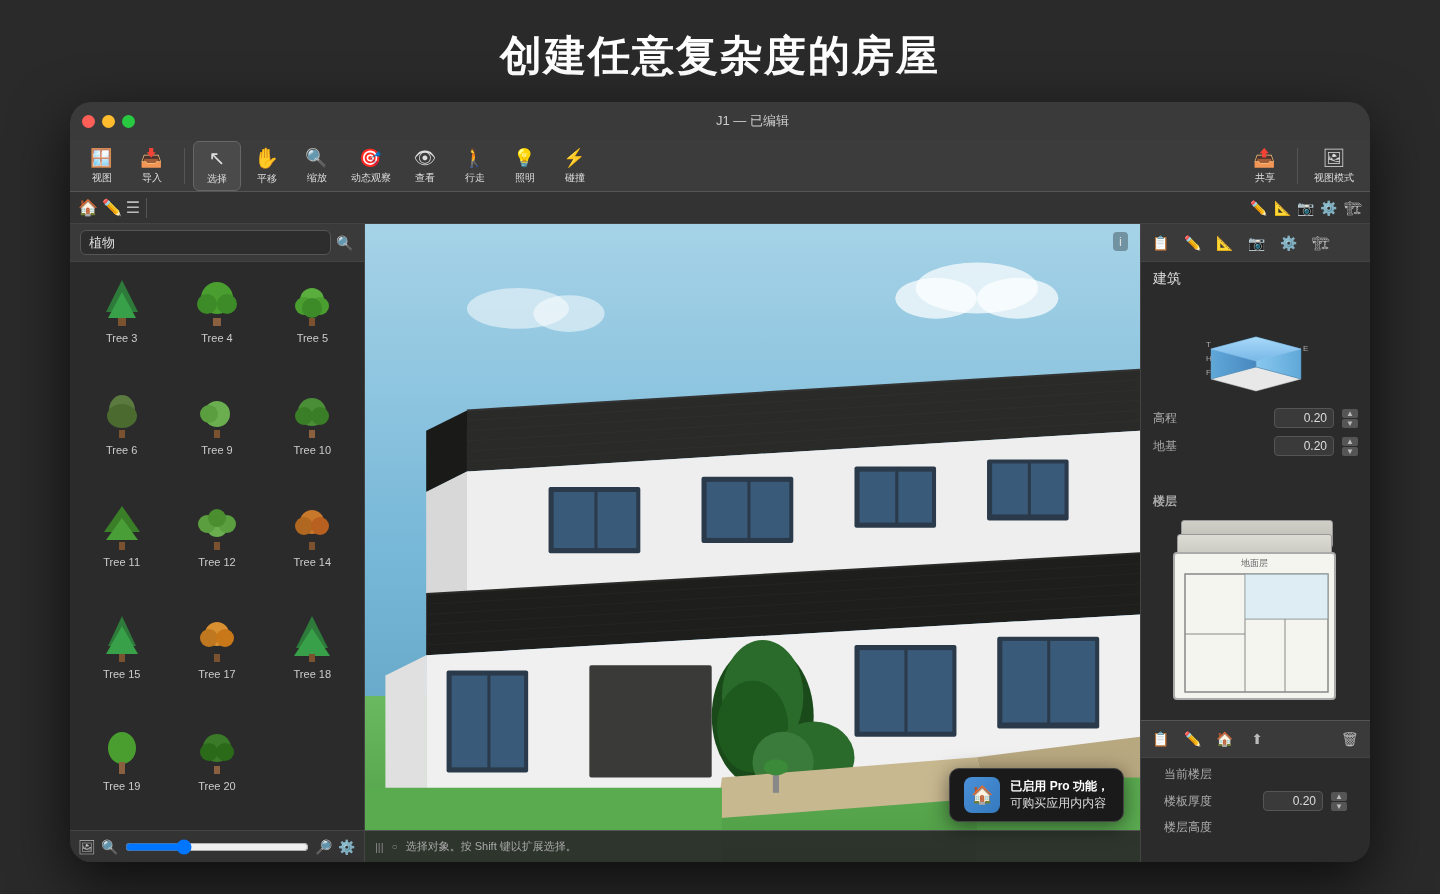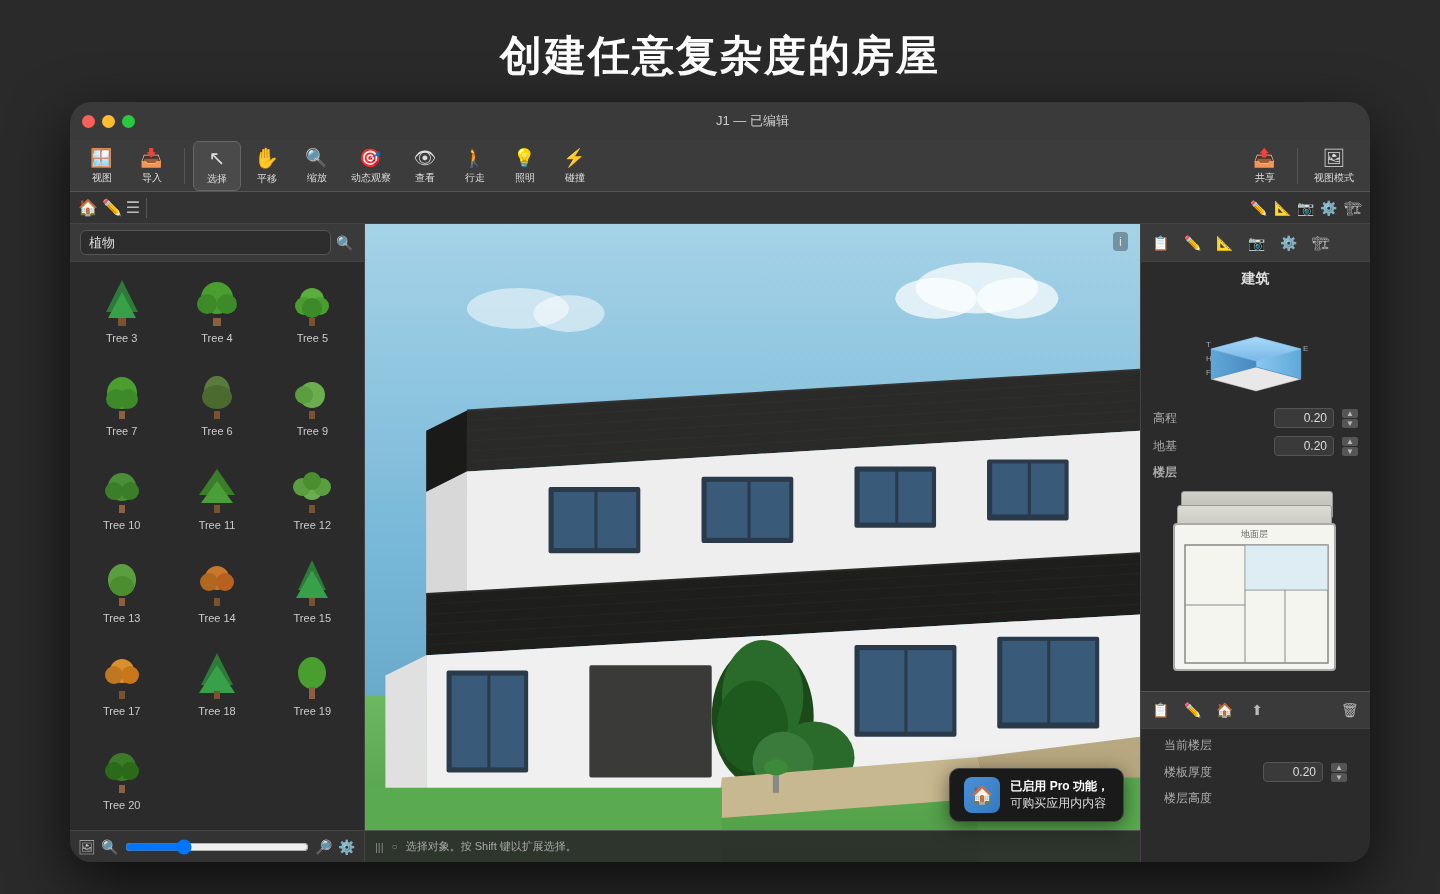--- a/index.html
+++ b/index.html
@@ -197,23 +197,22 @@
       width: 28px; height: 28px;
       display: flex; align-items: center; justify-content: center;
       border-radius: 4px;
       cursor: pointer;
       color: #bbb;
       font-size: 14px;
     }
     .right-section-title {
       color: #ddd;
       font-size: 14px;
-      font-weight: 700;
+      font-weight: 400;
       padding: 8px 12px 4px;
-      text-align: center;
     }
     
     .building-3d {
       margin: 4px 12px 8px;
       height: 100px;
       display: flex;
       align-items: center;
       justify-content: center;
     }
     .prop-row {
@@ -249,20 +248,21 @@
       display: flex; align-items: center; justify-content: center;
       font-size: 8px;
       color: #bbb;
       cursor: pointer;
     }
     .section-label {
       color: #aaa;
       font-size: 12px;
       padding: 4px 12px 2px;
       font-weight: 600;
+      margin-top: 29px;
     }
     
     .floor-plans {
       margin: 4px 10px;
       position: relative;
       height: 200px;
     }
     
     .bottom-right-toolbar {
       height: 38px;
@@ -441,29 +441,20 @@
           <svg class="tree-svg" viewBox="0 0 56 56">
             <circle cx="28" cy="26" r="12" fill="#5aae3e"></circle>
             <circle cx="20" cy="32" r="9" fill="#4a9e30"></circle>
             <circle cx="36" cy="32" r="9" fill="#4a9e30"></circle>
             <circle cx="28" cy="34" r="10" fill="#3d8a28"></circle>
             <rect x="25" y="44" width="6" height="8" fill="#7a5230"></rect>
           </svg>
           <span class="tree-label">Tree 5</span>
         </div>
 
-        <div class="tree-item">
-          <svg class="tree-svg" viewBox="0 0 56 56">
-            <ellipse cx="28" cy="26" rx="15" ry="16" fill="#4a9e30"></ellipse>
-            <ellipse cx="22" cy="32" rx="10" ry="10" fill="#3d8a28"></ellipse>
-            <ellipse cx="34" cy="32" rx="10" ry="10" fill="#3d8a28"></ellipse>
-            <rect x="25" y="44" width="6" height="8" fill="#8a6040"></rect>
-          </svg>
-          <span class="tree-label">Tree 7</span>
-        </div>
 
         <div class="tree-item">
           <svg class="tree-svg" viewBox="0 0 56 56">
             <ellipse cx="28" cy="24" rx="13" ry="15" fill="#5a7a40"></ellipse>
             <ellipse cx="28" cy="30" rx="15" ry="12" fill="#4a6a30"></ellipse>
             <rect x="25" y="44" width="6" height="8" fill="#7a5230"></rect>
           </svg>
           <span class="tree-label">Tree 6</span>
         </div>
 
@@ -499,28 +490,20 @@
           <svg class="tree-svg" viewBox="0 0 56 56">
             <circle cx="28" cy="28" r="11" fill="#6aae50"></circle>
             <circle cx="18" cy="26" r="9" fill="#5a9e40"></circle>
             <circle cx="38" cy="26" r="9" fill="#5a9e40"></circle>
             <circle cx="28" cy="20" r="9" fill="#4a8e30"></circle>
             <rect x="25" y="44" width="6" height="8" fill="#7a5230"></rect>
           </svg>
           <span class="tree-label">Tree 12</span>
         </div>
 
-        <div class="tree-item">
-          <svg class="tree-svg" viewBox="0 0 56 56">
-            <ellipse cx="28" cy="26" rx="14" ry="16" fill="#5a9e40"></ellipse>
-            <ellipse cx="28" cy="32" rx="12" ry="10" fill="#4a8e30"></ellipse>
-            <rect x="25" y="44" width="6" height="8" fill="#8a6040"></rect>
-          </svg>
-          <span class="tree-label">Tree 13</span>
-        </div>
 
         <div class="tree-item">
           <svg class="tree-svg" viewBox="0 0 56 56">
             <circle cx="28" cy="24" r="12" fill="#c8782a"></circle>
             <circle cx="20" cy="28" r="9" fill="#b06820"></circle>
             <circle cx="36" cy="28" r="9" fill="#b86020"></circle>
             <rect x="25" y="44" width="6" height="8" fill="#7a5230"></rect>
           </svg>
           <span class="tree-label">Tree 14</span>
         </div>

